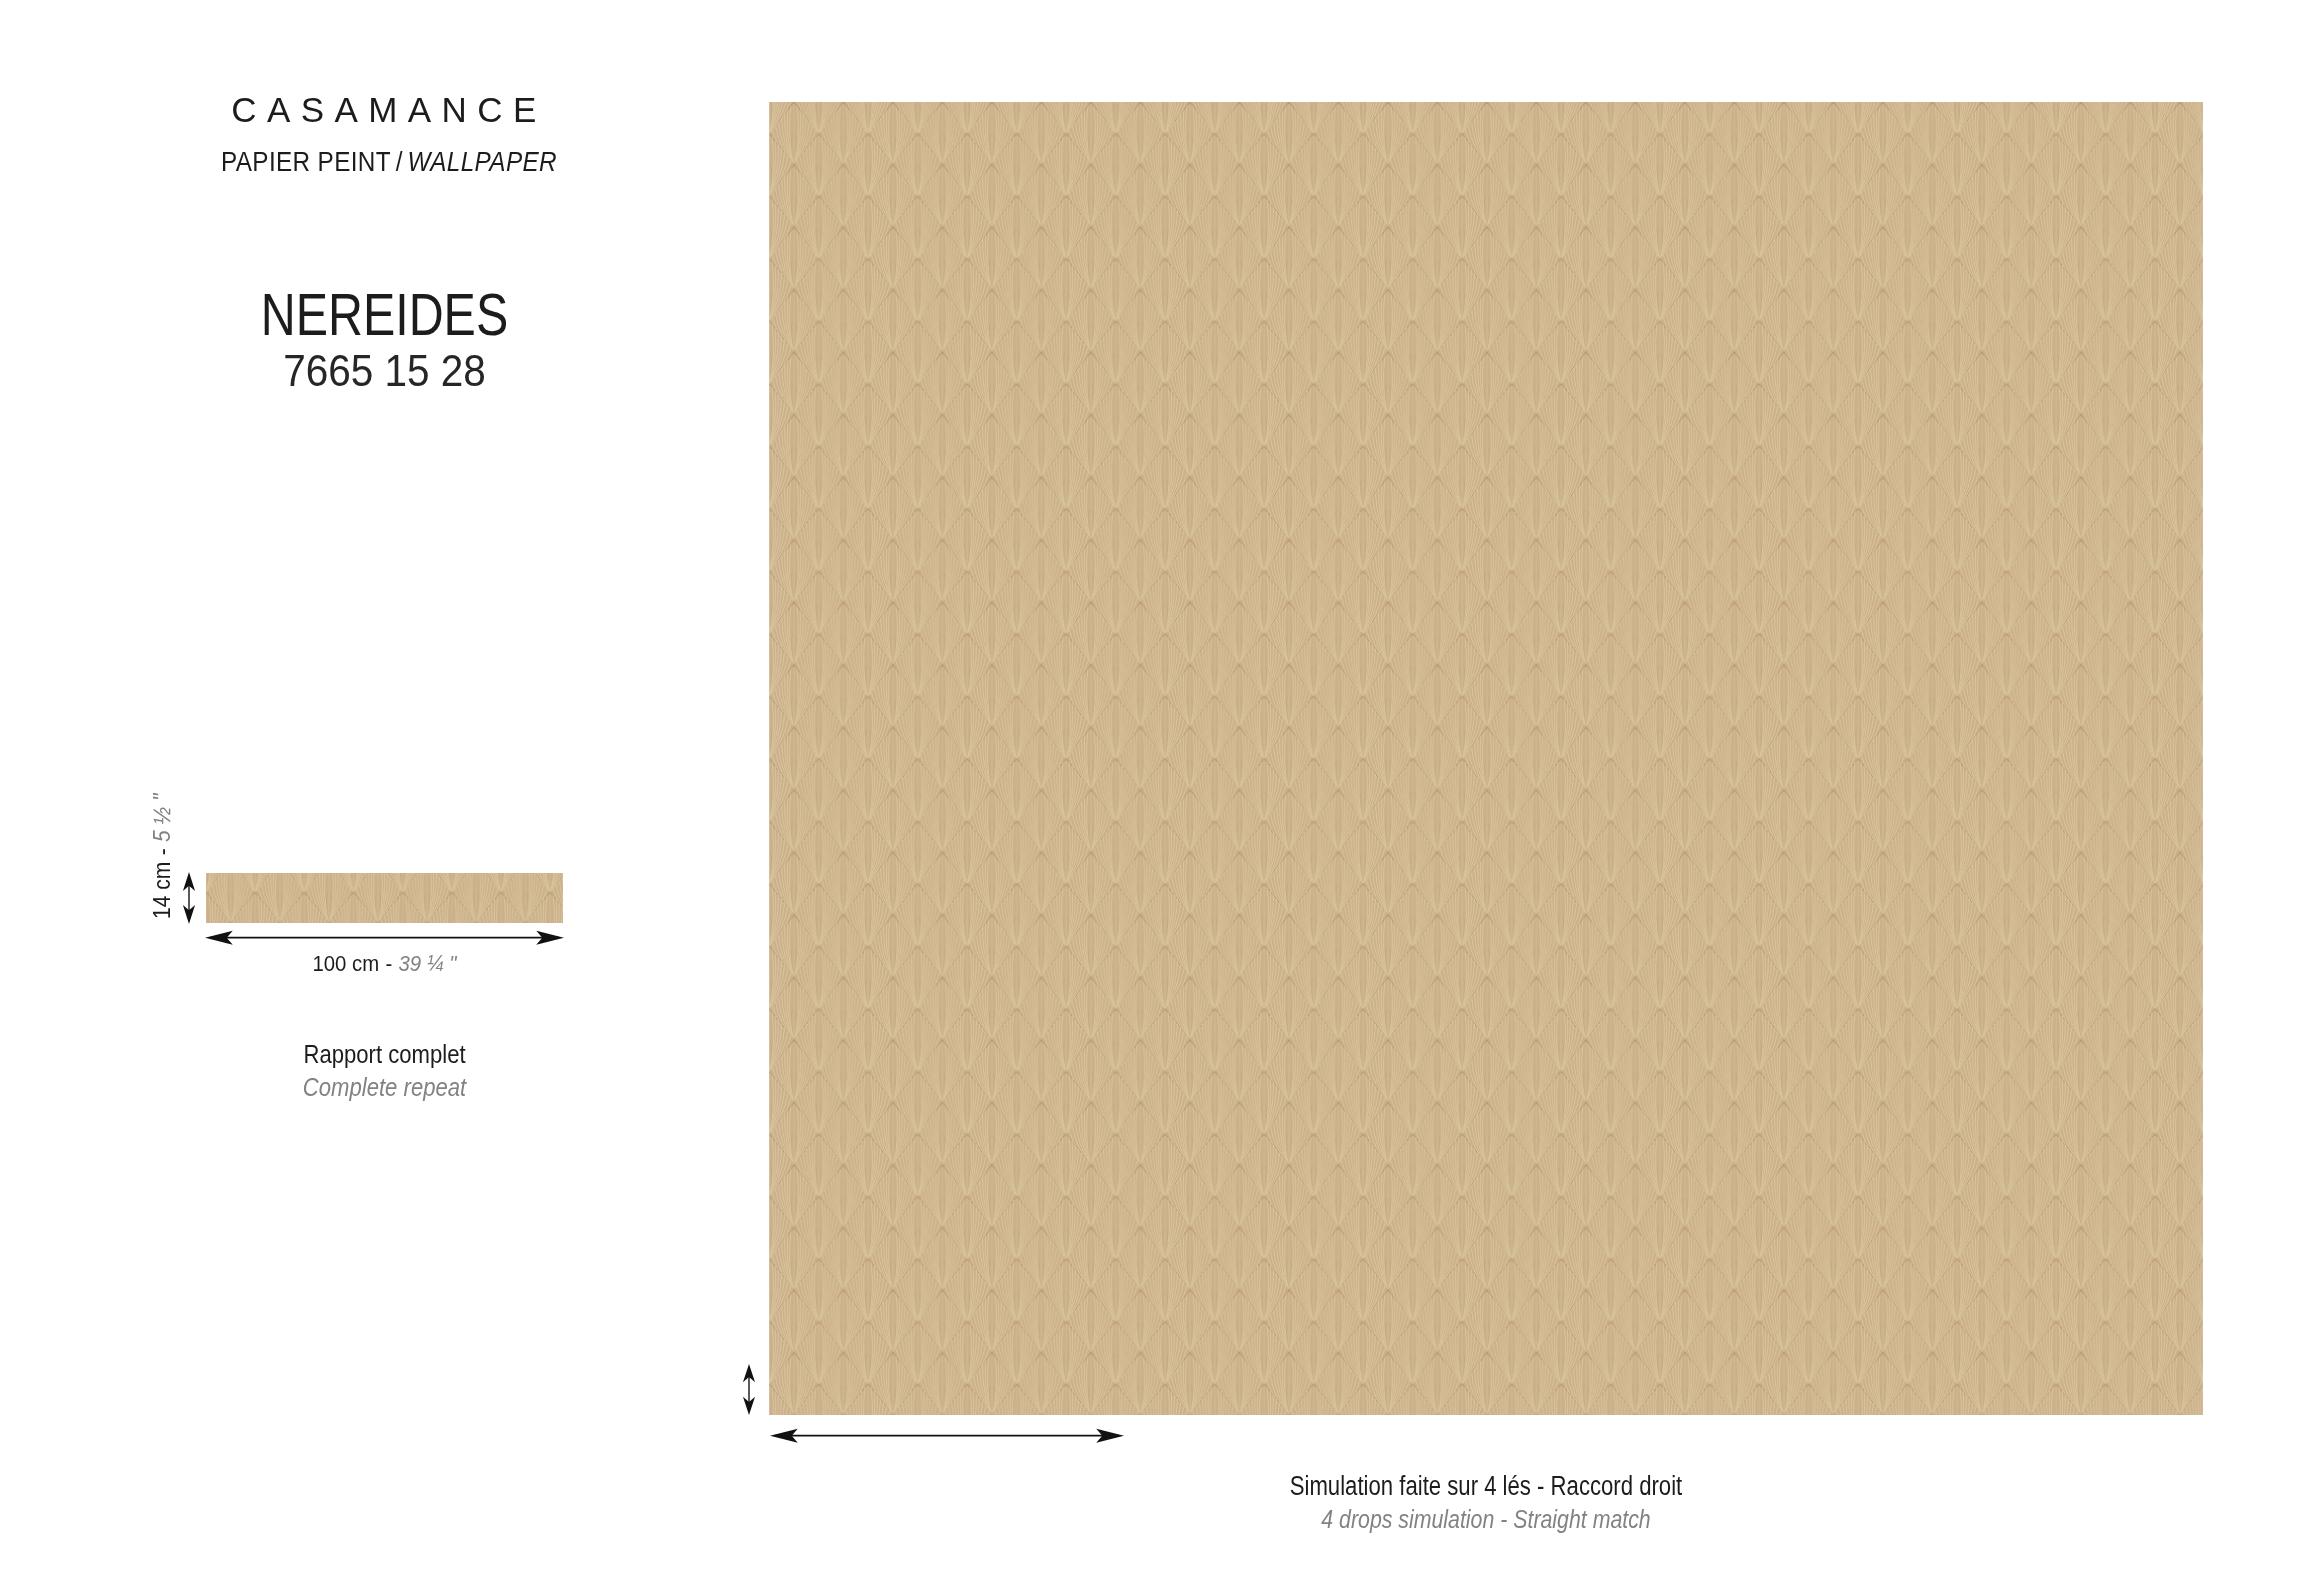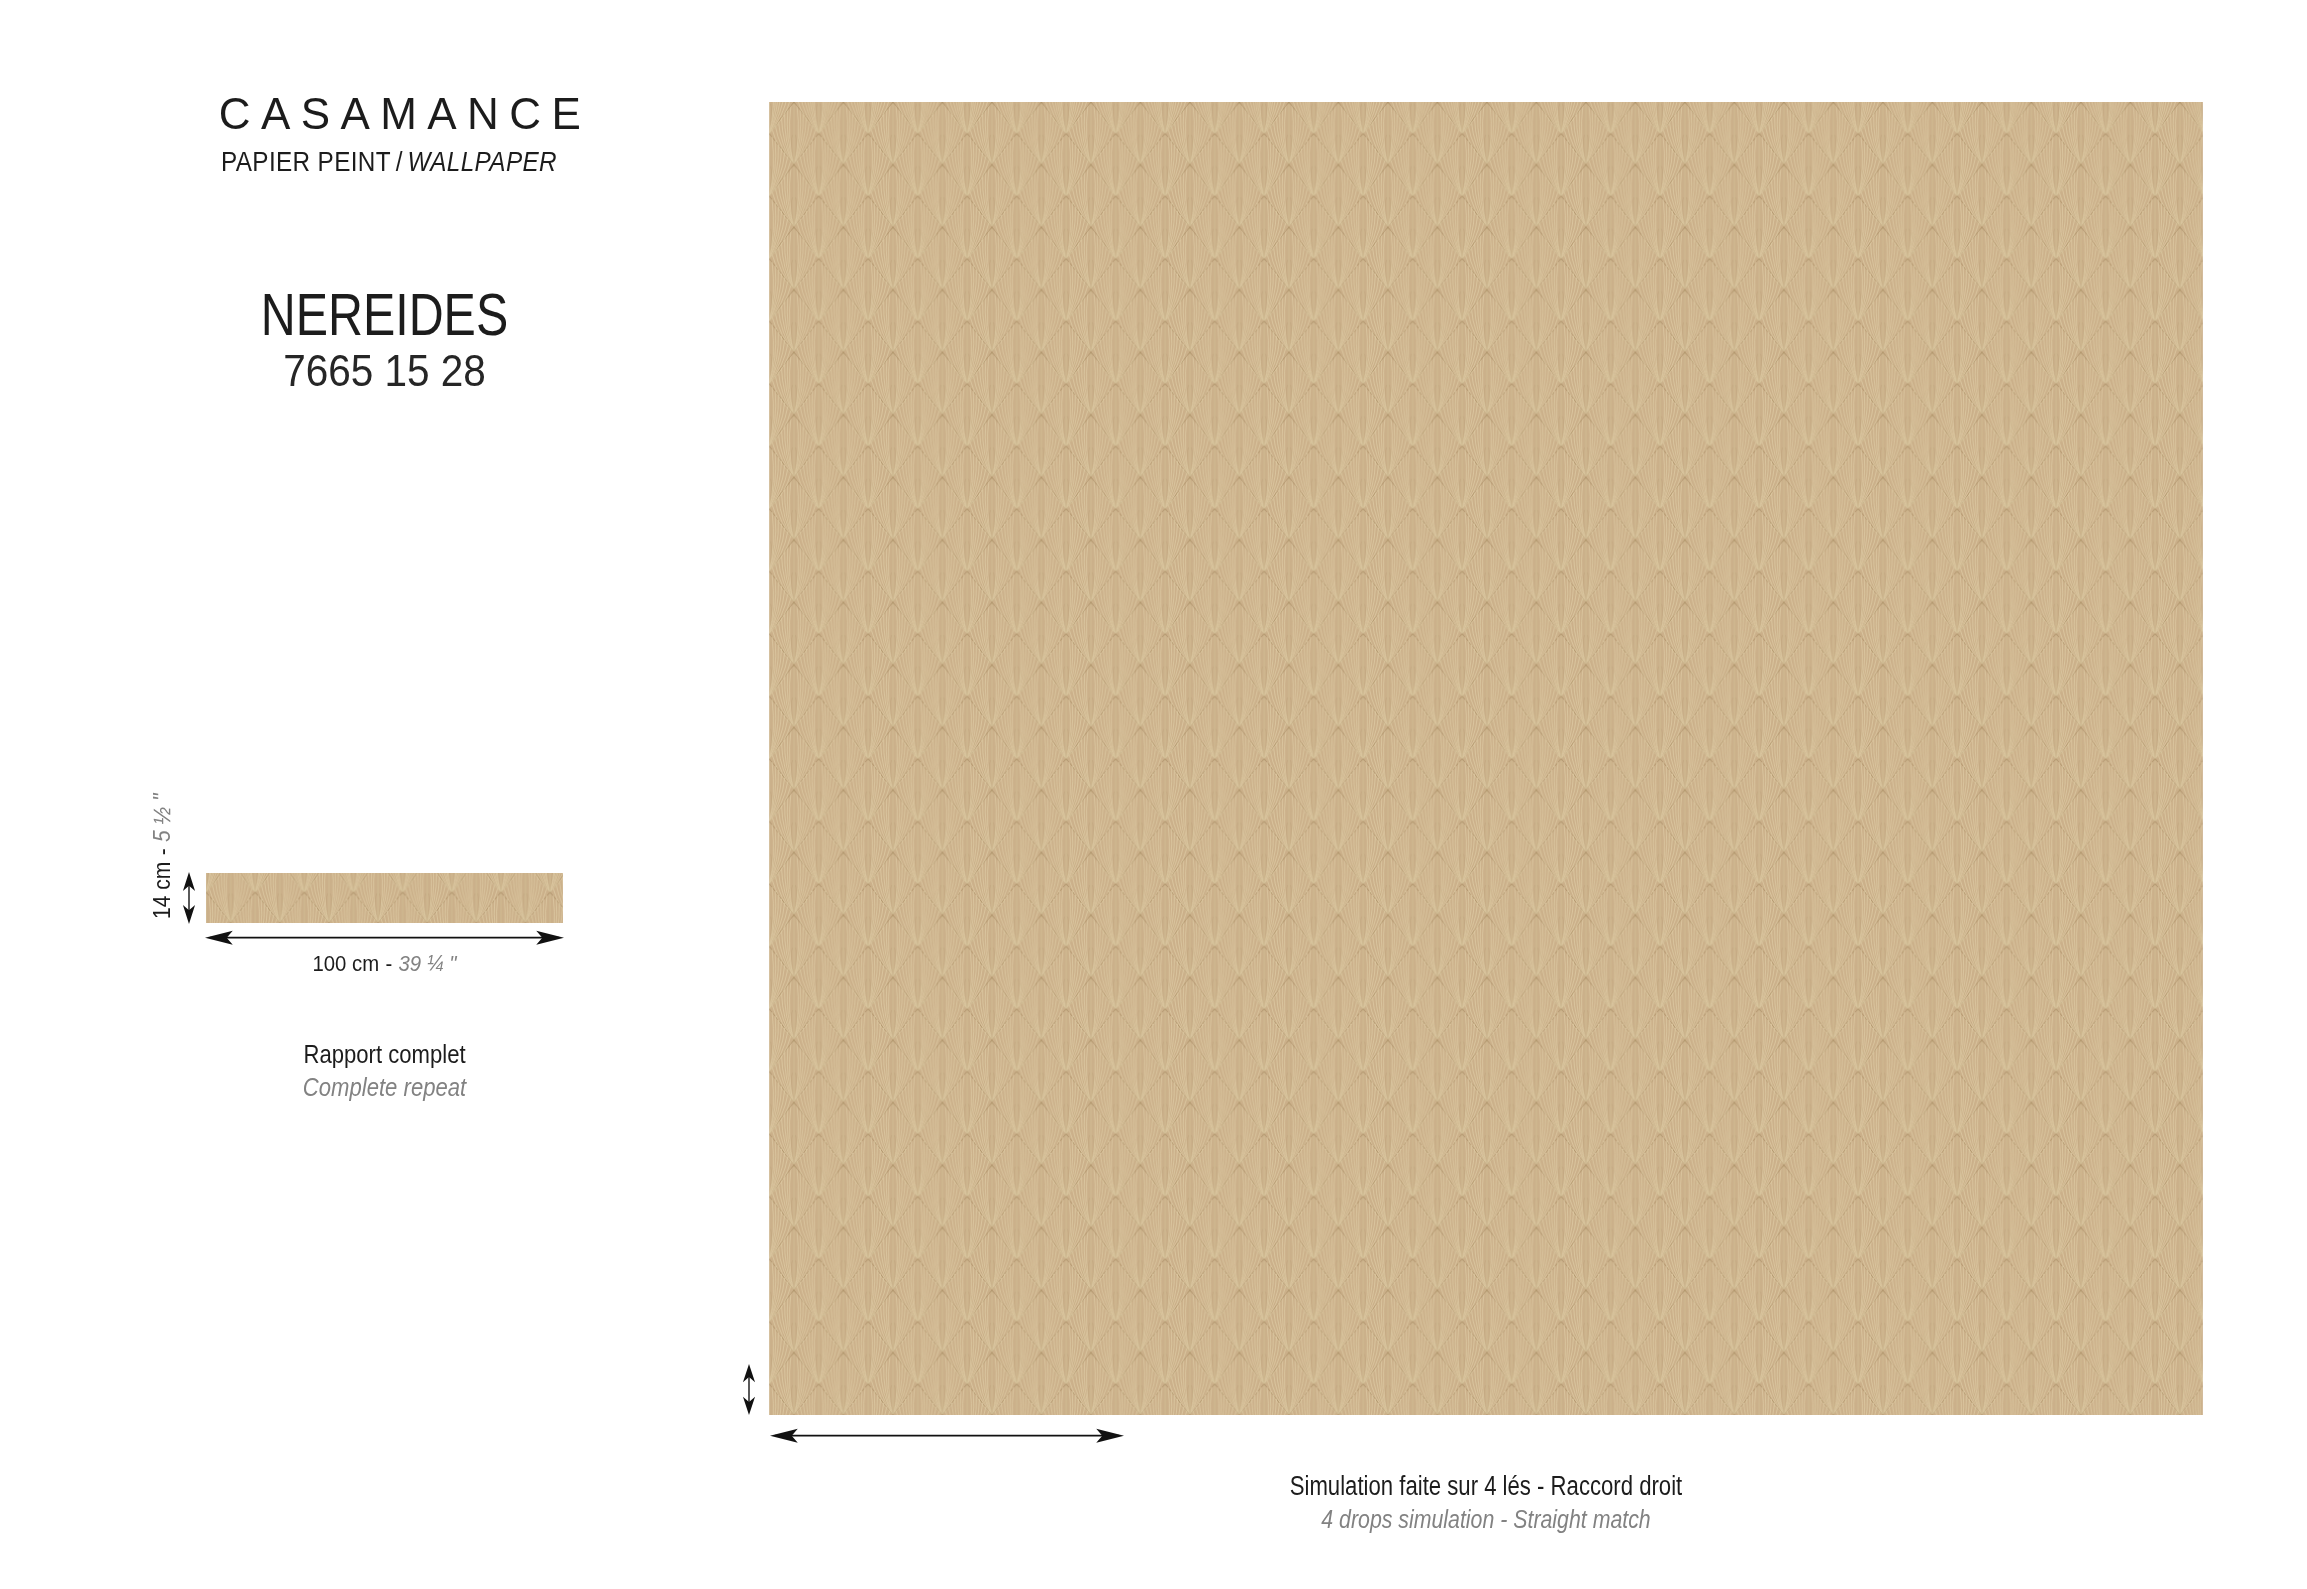--- a/index.html
+++ b/index.html
@@ -14,21 +14,21 @@
     position:relative;width:2307px;height:1590px;background:#ffffff;overflow:hidden;
     font-family:"Liberation Sans",sans-serif;color:var(--ink);
   }
   .abs{position:absolute;}
   .ctr{text-align:center;line-height:1;}
   .narrow{transform:scaleX(.85);transform-origin:50% 50%;}
   .narrow90{transform:scaleX(.9);transform-origin:50% 50%;}
   .en{font-style:italic;color:var(--muted);}
   .sep{margin:0 7px;}
 
-  .brand-name{left:194px;top:92px;width:422px;font-size:44px;font-weight:500;letter-spacing:10.4px;}
+  .brand-name{left:178px;top:92px;width:422px;font-size:35px;font-weight:500;letter-spacing:10.4px;}
   .brand-tagline{left:178px;top:149px;width:422px;font-size:27px;letter-spacing:0.4px;}
   .brand-tagline .sep{margin:0 5.2px;}
   .product-title{left:205px;top:286px;width:359px;font-size:59px;font-weight:400;transform:scaleX(.82);transform-origin:50% 50%;}
   .product-ref{left:205px;top:348px;width:359px;font-size:45px;color:#262626;}
 
   .v-label{
     left:151px;top:919px;font-size:23.4px;white-space:nowrap;
     transform:rotate(-90deg) scaleX(.9);transform-origin:0 0;line-height:1;
   }
   .width-label{left:205px;top:953px;width:359px;font-size:22.6px;}

